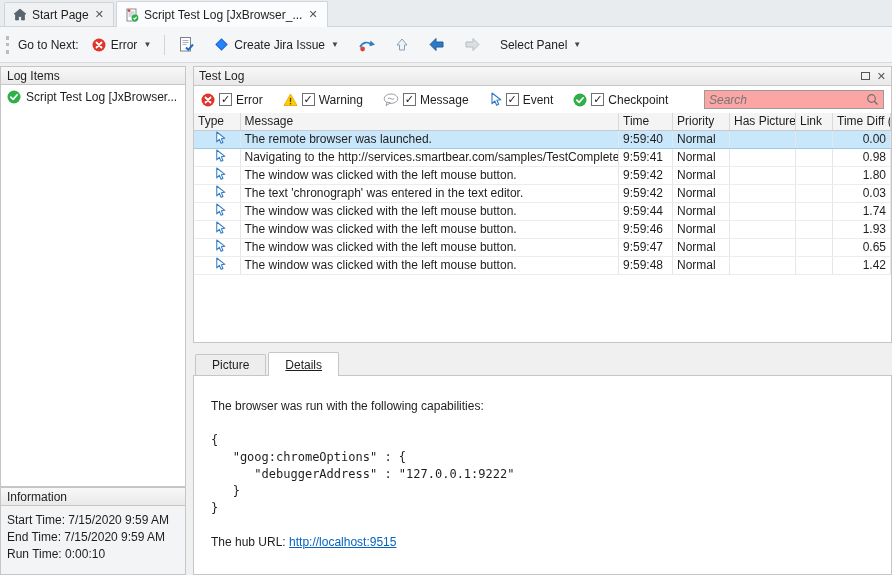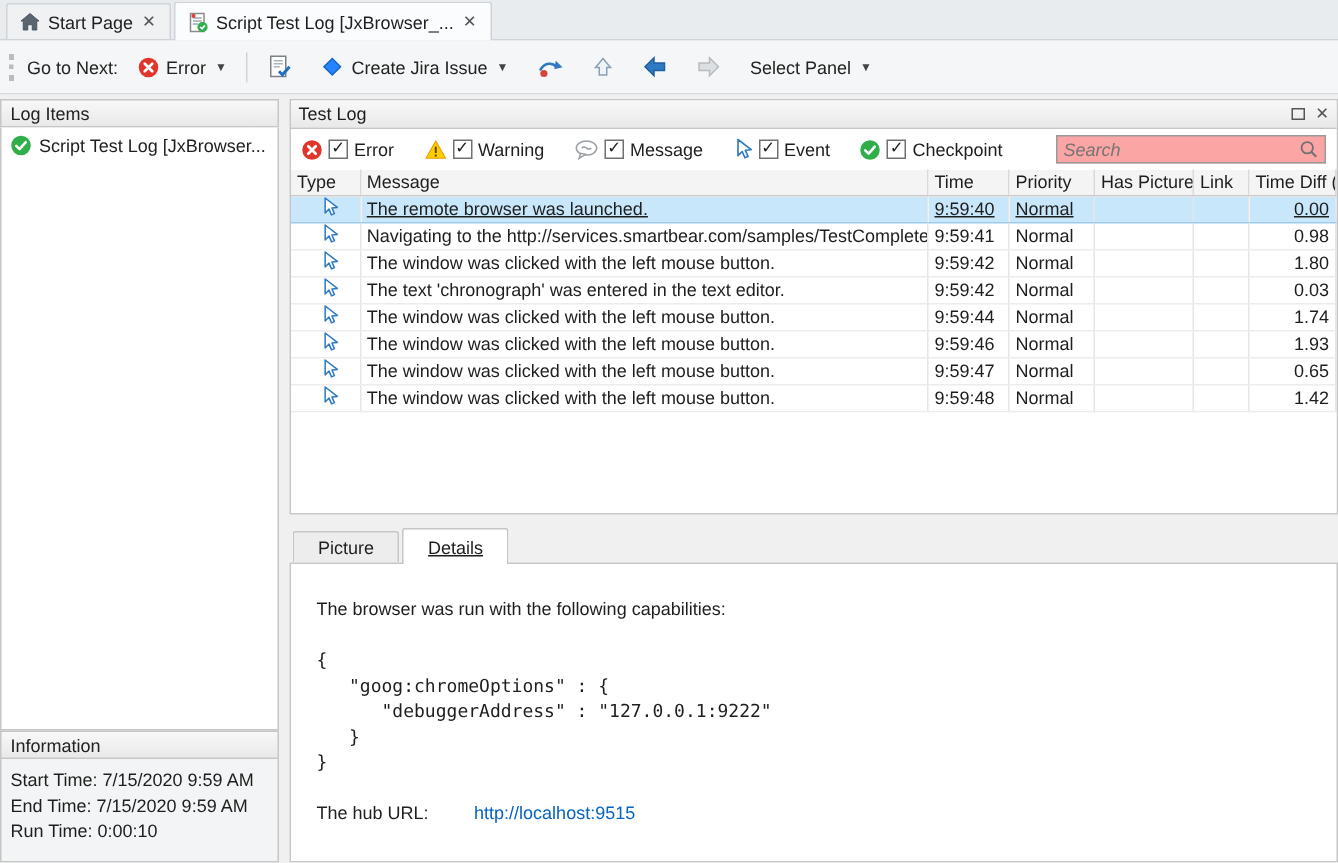--- a/index.html
+++ b/index.html
@@ -94,40 +94,40 @@
     background: #f4f4f4; border-right: 1px solid #d9d9d9; border-bottom: 1px solid #c9c9c9;
     font-weight: normal; text-align: left; padding: 1px 4px; height: 17px;
     white-space: nowrap; overflow: hidden;
   }
   .log-table td {
     border-right: 1px solid #e6e6e6; border-bottom: 1px solid #ececec;
     padding: 1px 4px; height: 17px; white-space: nowrap; overflow: hidden; text-overflow: clip;
   }
   .log-table td.type-cell { text-align: center; padding: 0 2px 0 8px; }
   .log-table td.diff-cell { text-align: right; }
-  tr.selected td { background: #c9e7fb; border-bottom-color: #9fcbea; text-decoration: underline; }
+  tr.selected td { background: #c9e7fb; border-bottom-color: #9fcbea; }
   .table-filler { flex: 1; background: #fff; }
 
   
   .details-tabs { height: 26px; flex: none; display: flex; align-items: flex-end; padding-left: 2px; background: #f0f0f0; margin-top: 6px; }
   .dtab {
     height: 21px; padding: 0 16px; display: flex; align-items: center;
     border: 1px solid #c6c6c6; border-bottom: none; background: #ededed;
     margin-right: 2px; border-radius: 2px 2px 0 0; cursor: default;
   }
   .dtab.active { background: #fff; height: 24px; margin-bottom: -1px; z-index: 2; text-decoration: underline; }
   .details-content {
     height: 200px; flex: none; background: #fff; border: 1px solid #c6c6c6;
     padding: 22px 10px 0 17px; overflow: hidden; line-height: 17px;
   }
   .details-content pre {
     font-family: "DejaVu Sans Mono", monospace; font-size: 12px; line-height: 17px;
     margin: 17px 0; white-space: pre;
   }
-  .hubline a { color: #0563c1; cursor: pointer; margin-left: 27px; }
+  .hubline a { color: #0563c1; text-decoration: underline; cursor: pointer; }
 </style>
 </head>
 <body>
 
 <div class="app">
 
   <div class="tabbar">
     <div class="tab">
       <span class="icon">
         <svg width="14" height="13" viewBox="0 0 14 13">

